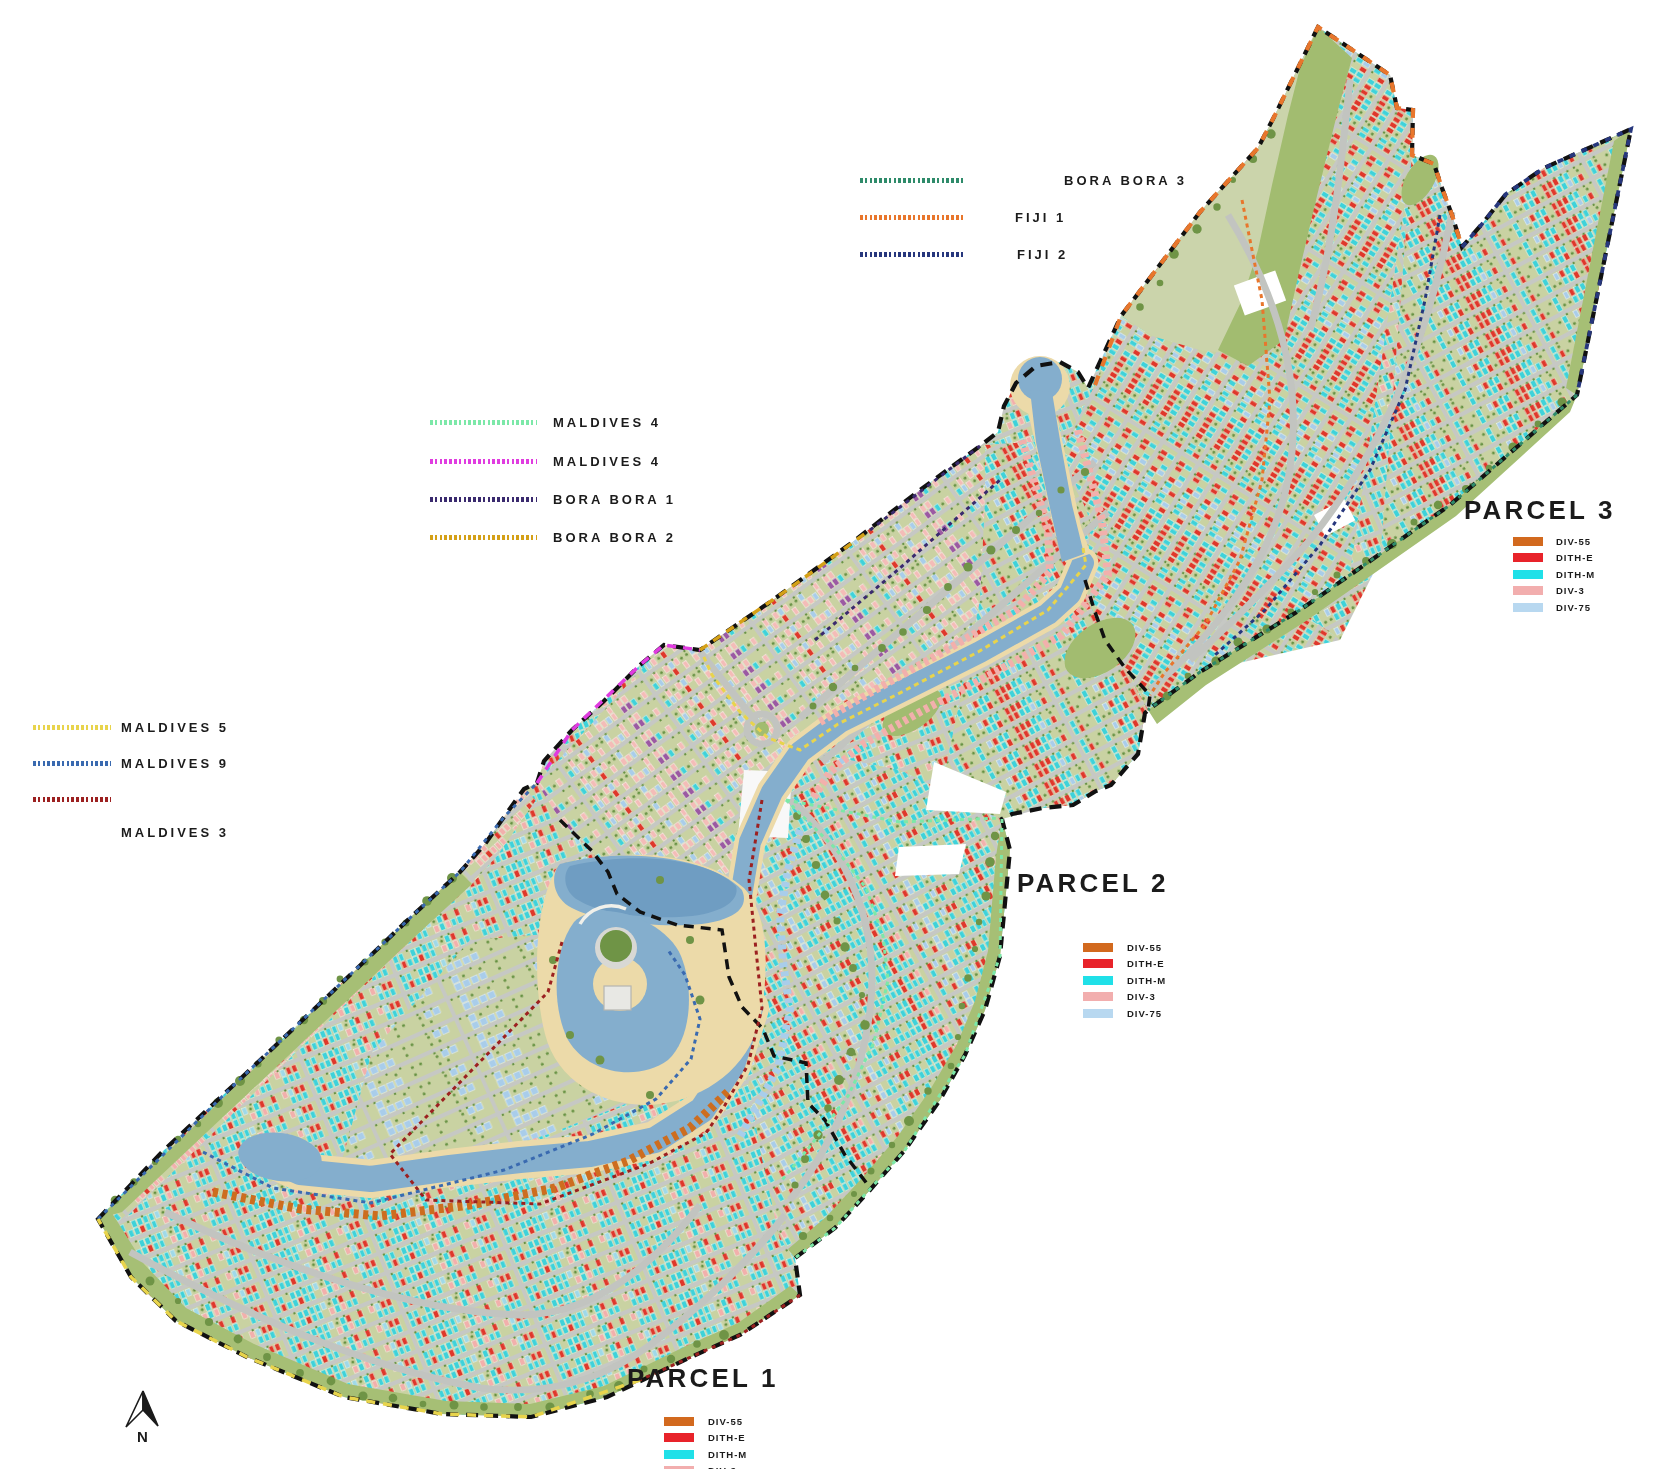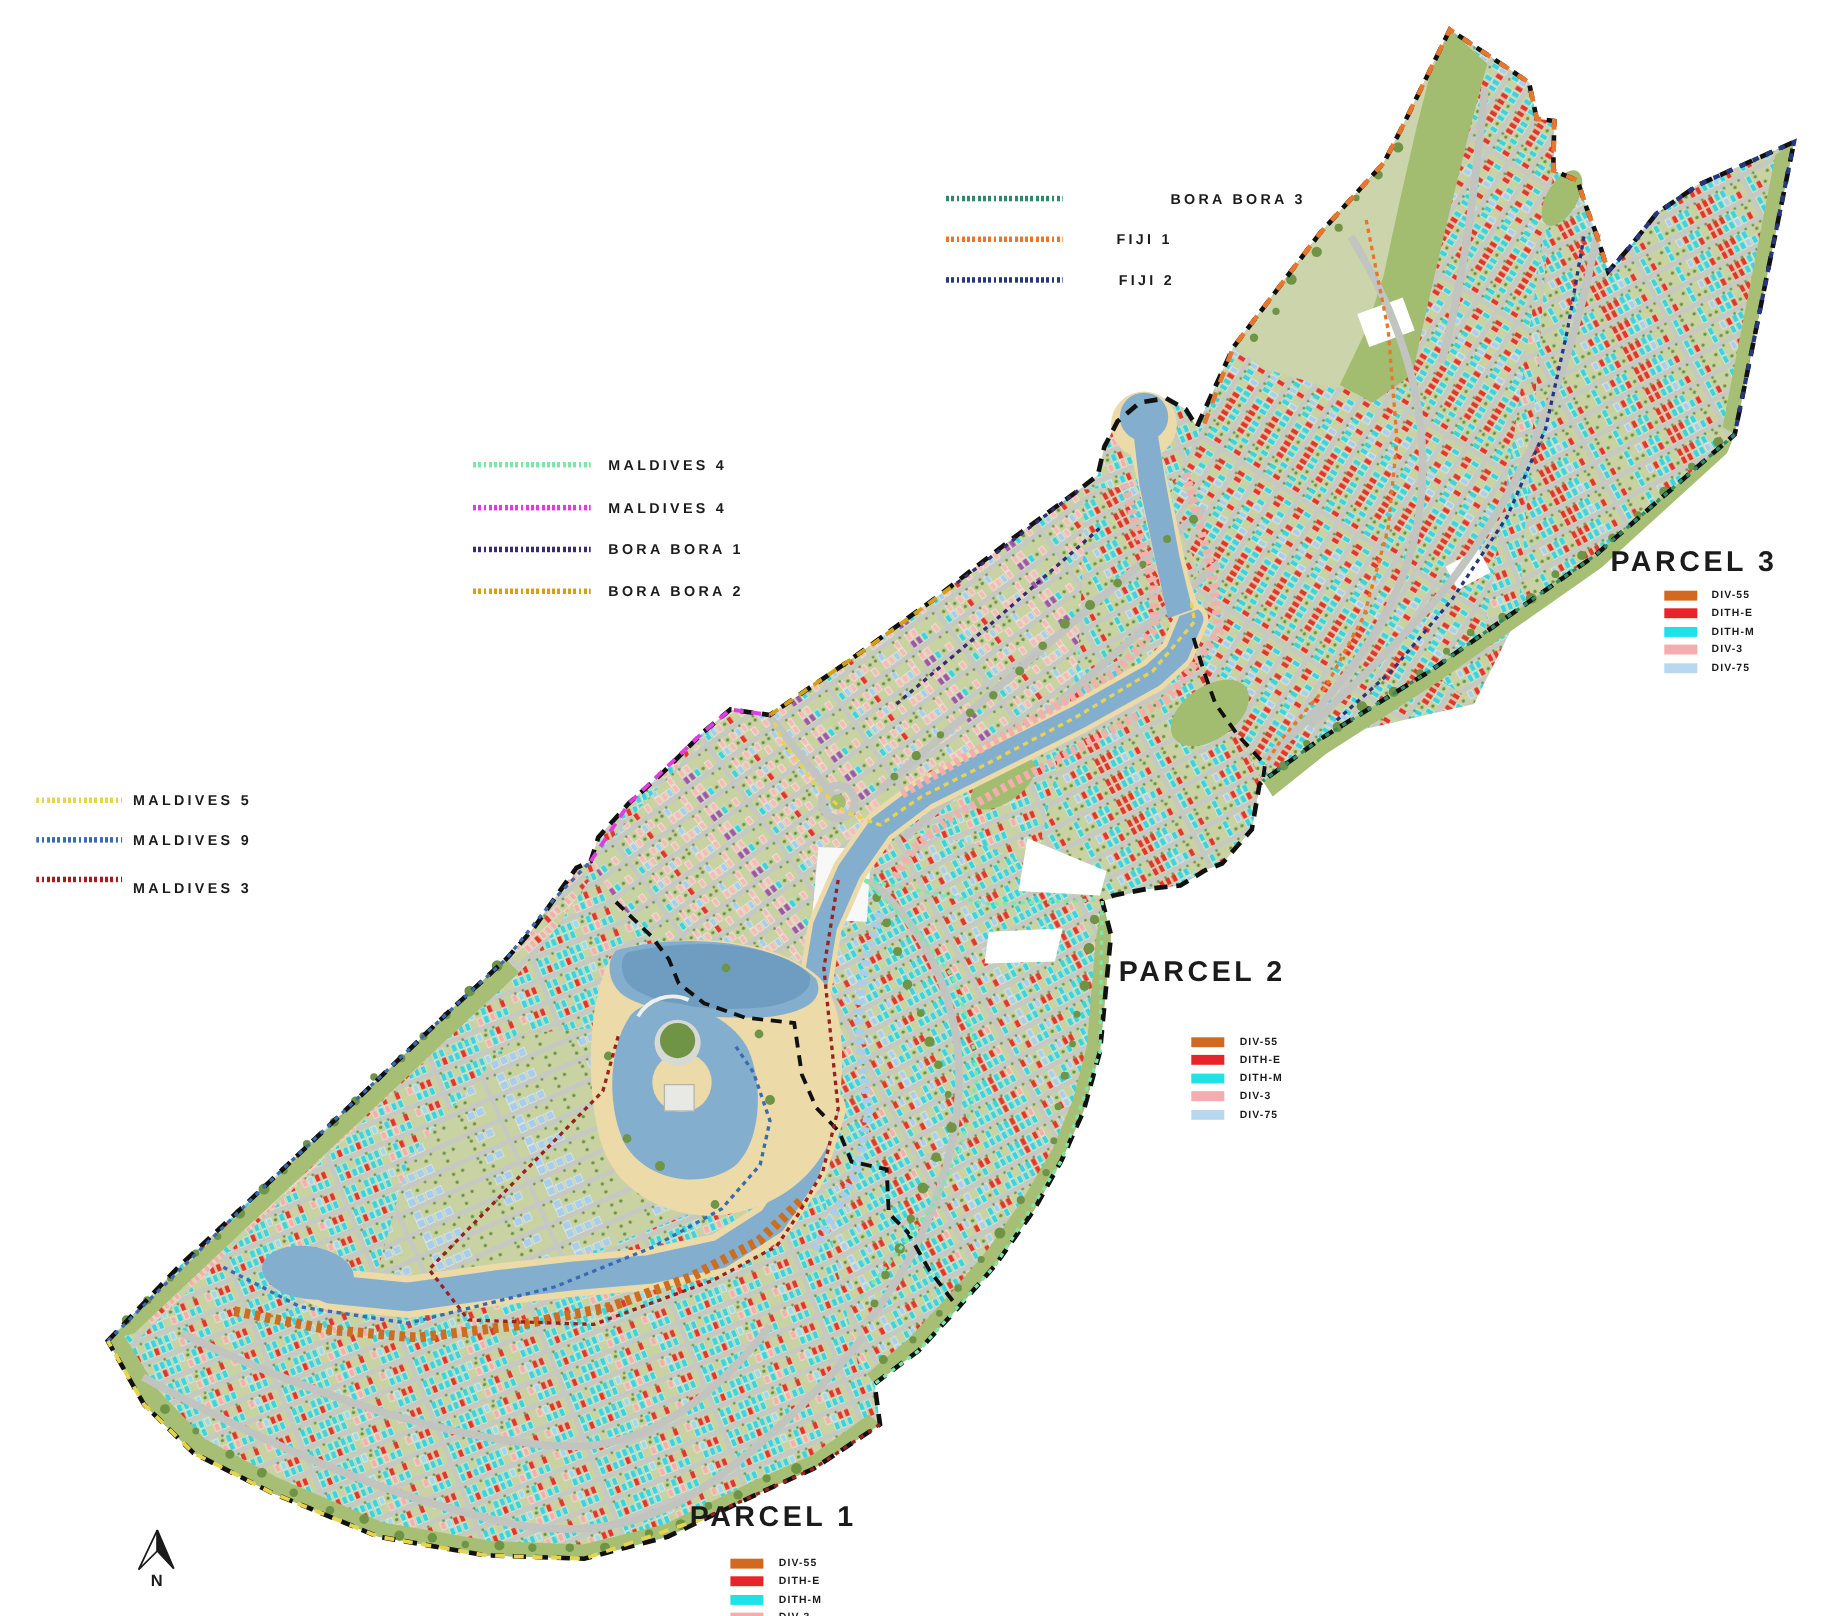--- a/index.html
+++ b/index.html
@@ -504,21 +504,21 @@
 <div class="lgt" style="left:553px;top:454px">MALDIVES 4</div>
 <div class="lgl" style="left:430px;top:497px;width:107px;background-image:repeating-linear-gradient(90deg,#3a2a6e 0,#3a2a6e 2.6px,transparent 2.6px,transparent 4.8px)"></div>
 <div class="lgt" style="left:553px;top:492px">BORA BORA 1</div>
 <div class="lgl" style="left:430px;top:535px;width:107px;background-image:repeating-linear-gradient(90deg,#d4a017 0,#d4a017 2.6px,transparent 2.6px,transparent 4.8px)"></div>
 <div class="lgt" style="left:553px;top:530px">BORA BORA 2</div>
 <div class="lgl" style="left:33px;top:725px;width:78px;background-image:repeating-linear-gradient(90deg,#e8d44c 0,#e8d44c 2.6px,transparent 2.6px,transparent 4.8px)"></div>
 <div class="lgt" style="left:121px;top:720px">MALDIVES 5</div>
 <div class="lgl" style="left:33px;top:761px;width:78px;background-image:repeating-linear-gradient(90deg,#3a6ab0 0,#3a6ab0 2.6px,transparent 2.6px,transparent 4.8px)"></div>
 <div class="lgt" style="left:121px;top:756px">MALDIVES 9</div>
 <div class="lgl" style="left:33px;top:797px;width:78px;background-image:repeating-linear-gradient(90deg,#9c2020 0,#9c2020 2.6px,transparent 2.6px,transparent 4.8px)"></div>
-<div class="lgt" style="left:121px;top:800px">MALDIVES 3</div>
+<div class="lgt" style="left:121px;top:825px">MALDIVES 3</div>
 <div class="lbl parcel" style="left:1464px;top:495px;">PARCEL 3</div>
 <div class="lbl parcel" style="left:1017px;top:868px;text-align:right;">PARCEL 2</div>
 <div class="lbl parcel" style="left:627px;top:1363px;">PARCEL 1</div>
 <div class="sw" style="left:1513px;top:536.5px;background:#d2691e"></div>
 <div class="swt" style="left:1556px;top:535.5px">DIV-55</div>
 <div class="sw" style="left:1513px;top:553.0px;background:#e8232a"></div>
 <div class="swt" style="left:1556px;top:552.0px">DITH-E</div>
 <div class="sw" style="left:1513px;top:569.5px;background:#20e0e8"></div>
 <div class="swt" style="left:1556px;top:568.5px">DITH-M</div>
 <div class="sw" style="left:1513px;top:586.0px;background:#f2aeae"></div>

